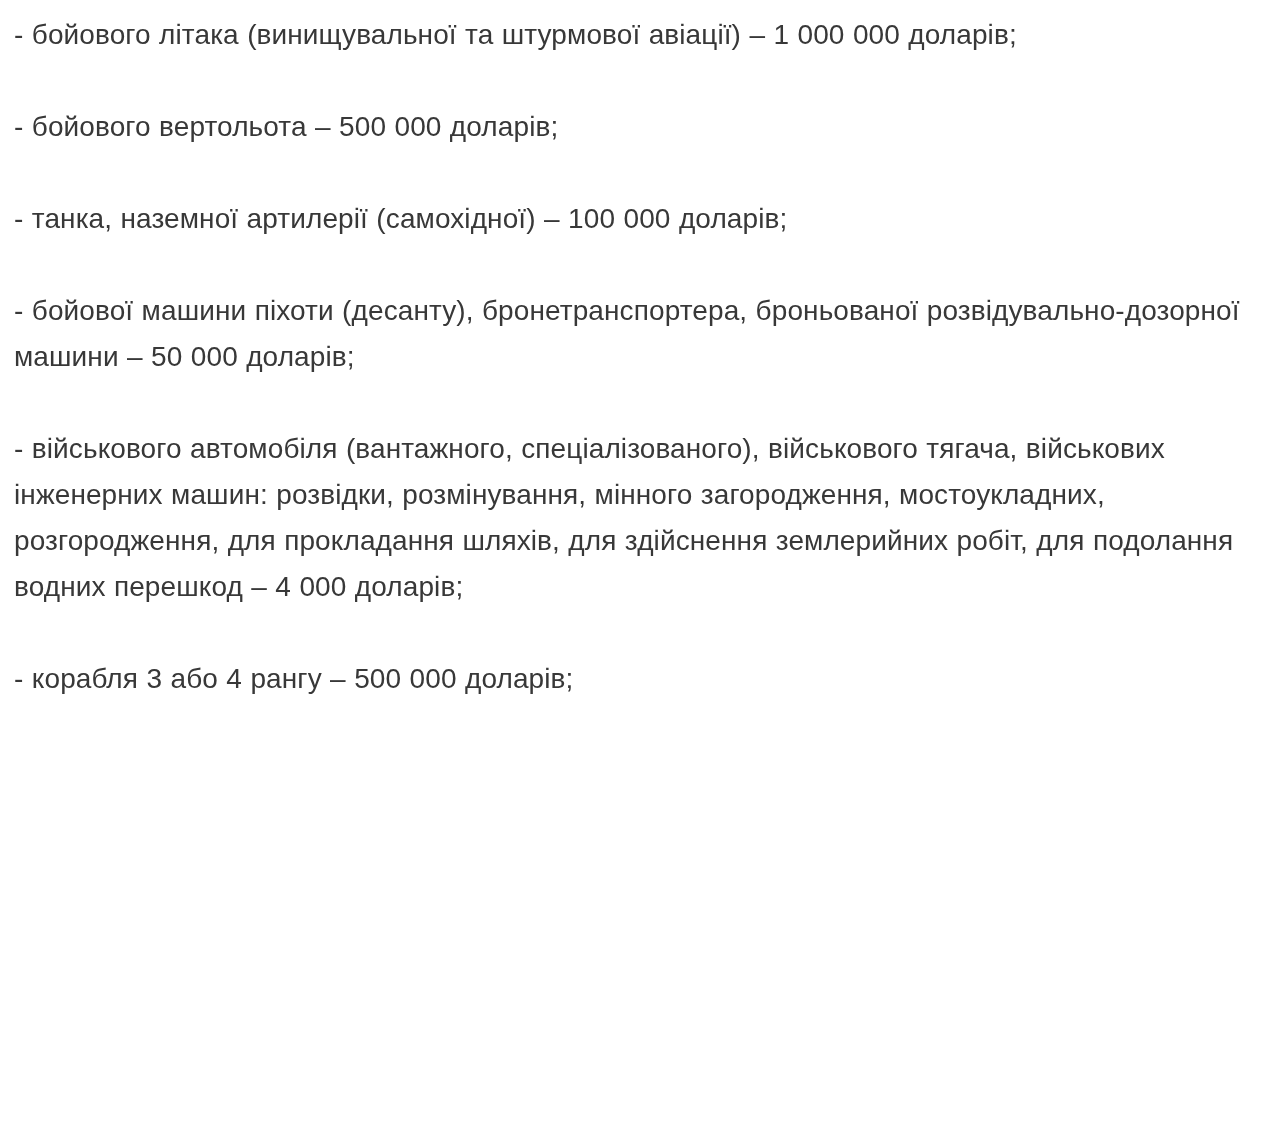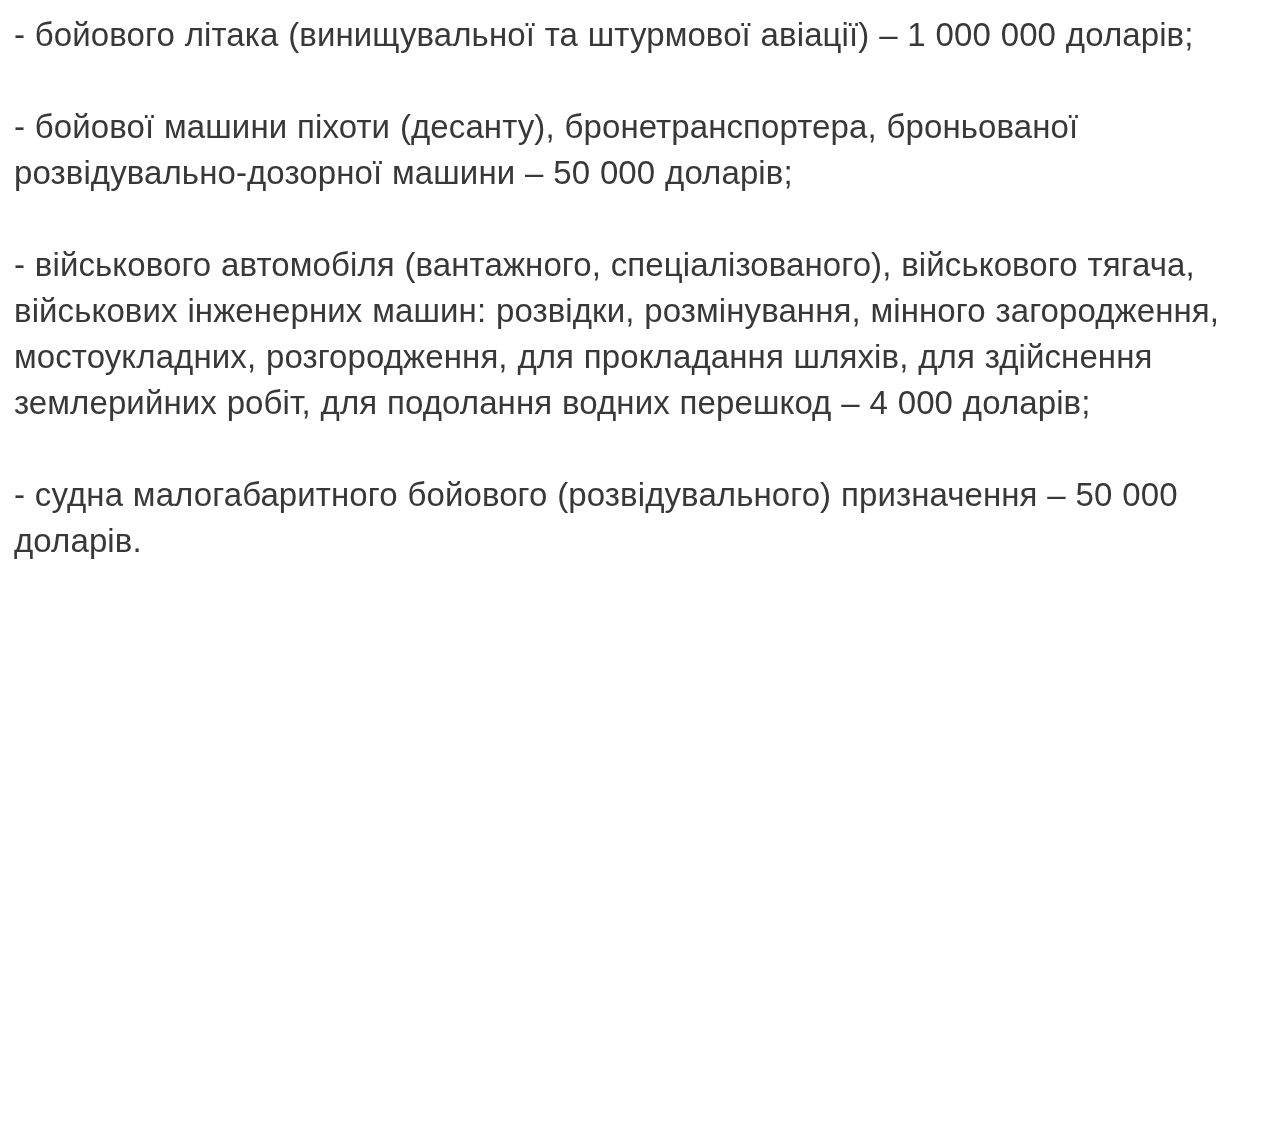--- a/index.html
+++ b/index.html
@@ -21,21 +21,21 @@
     box-sizing: border-box;
     width: 1280px;
     height: 1134px;
     padding: 12px 8px 0 14px;
     background: #ffffff;
   }
 
   .doc-paragraph {
     margin: 0 0 46px 0;
     color: #383838;
-    font-size: 33px;
+    font-size: 28px;
     line-height: 46px;
     letter-spacing: 0.1px;
     word-spacing: 0.5px;
     font-weight: 400;
     max-width: 1258px;
     text-align: left;
     white-space: normal;
   }
 
   .doc-paragraph:last-child {
@@ -45,16 +45,18 @@
   
   .doc-paragraph {
     transform-origin: left top;
   }
 </style>
 </head>
 <body>
 
 <main id="document-body">
   <p class="doc-paragraph">- бойового літака (винищувальної та штурмової авіації) – 1 000 000 доларів;</p>
+  <p class="doc-paragraph">- бойового вертольота – 500 000 доларів;</p>
+  <p class="doc-paragraph">- танка, наземної артилерії (самохідної) – 100 000 доларів;</p>
   <p class="doc-paragraph">- бойової машини піхоти (десанту), бронетранспортера, броньованої розвідувально-дозорної машини – 50 000 доларів;</p>
   <p class="doc-paragraph">- військового автомобіля (вантажного, спеціалізованого), військового тягача, військових інженерних машин: розвідки, розмінування, мінного загородження, мостоукладних, розгородження, для прокладання шляхів, для здійснення землерийних робіт, для подолання водних перешкод – 4 000 доларів;</p>
-  <p class="doc-paragraph">- судна малогабаритного бойового (розвідувального) призначення – 50 000 доларів.</p>
+  <p class="doc-paragraph">- корабля 3 або 4 рангу – 500 000 доларів;</p>
 </main>
 
 </body></html>

